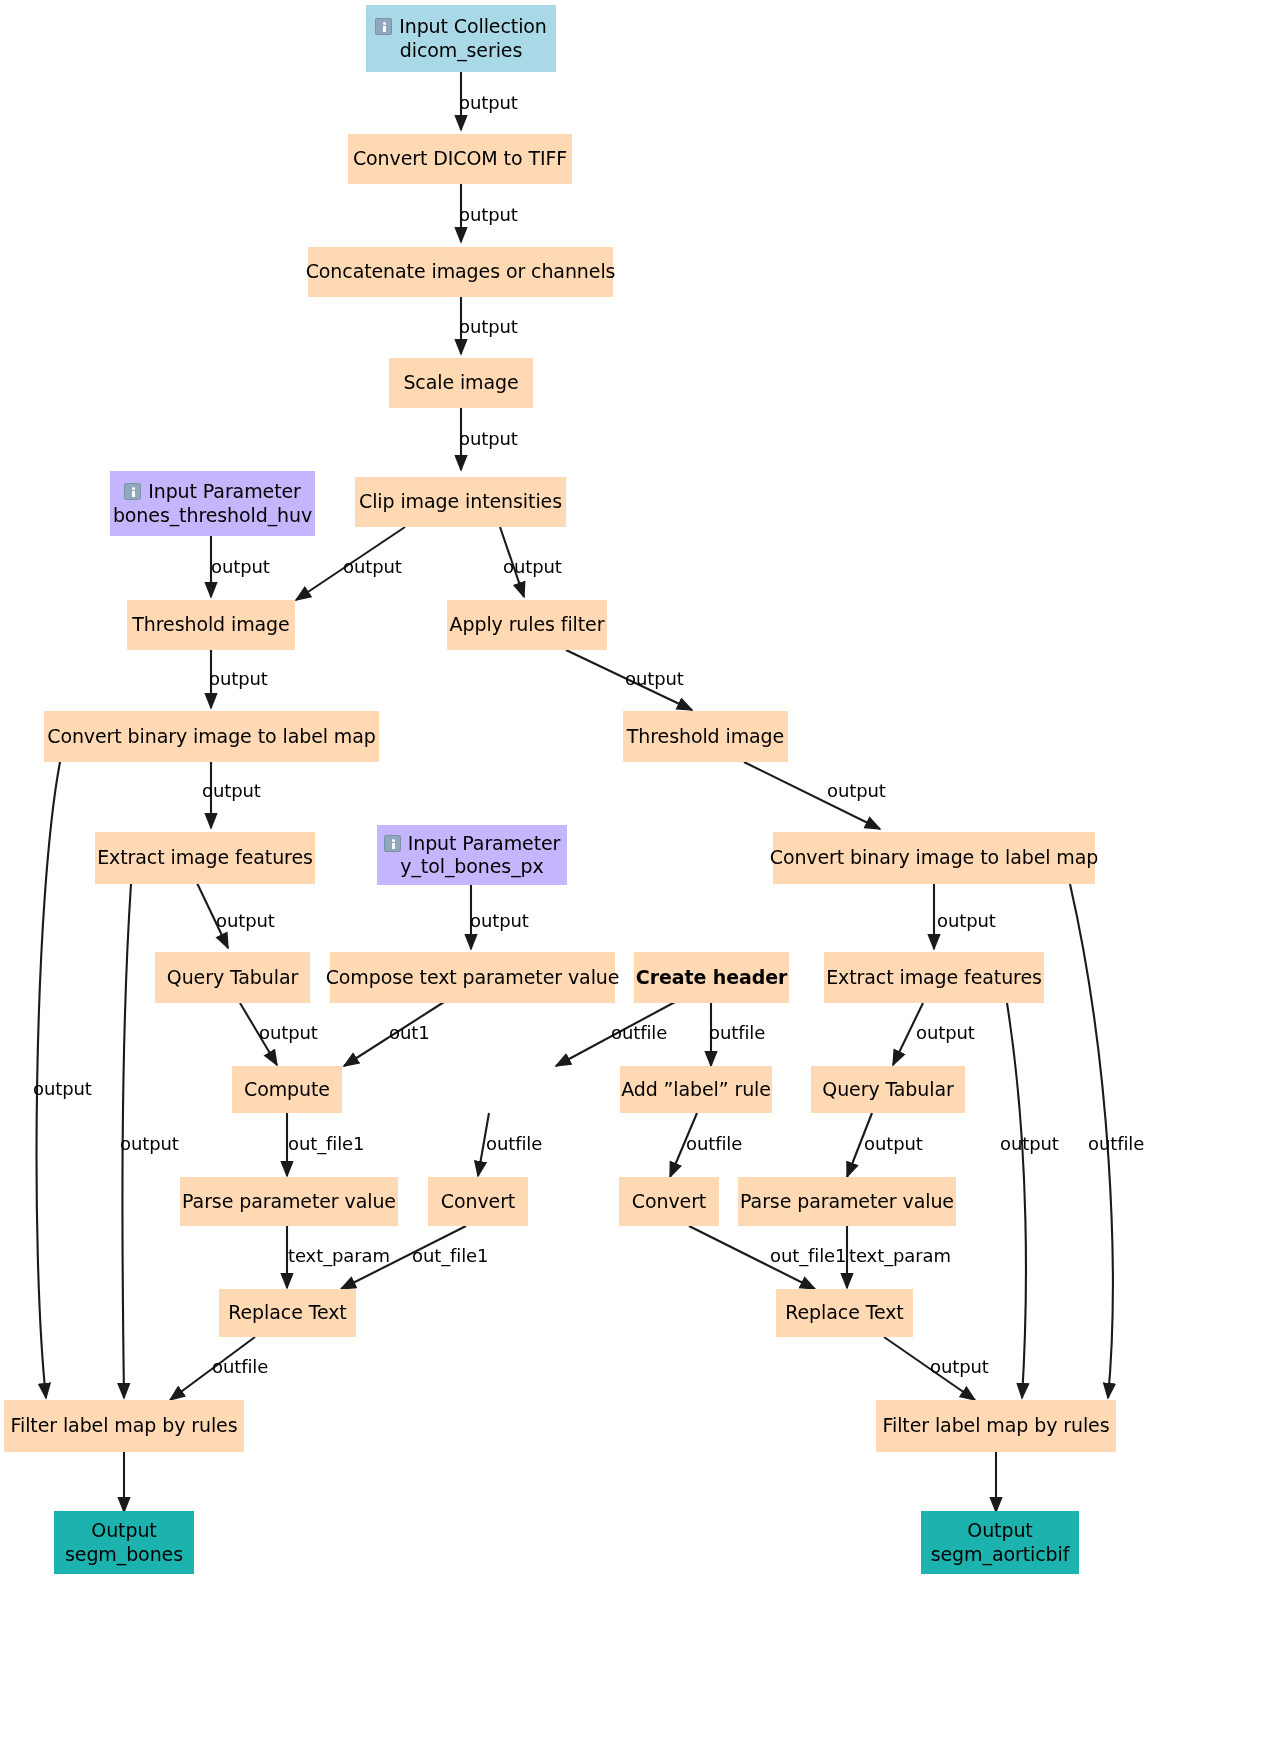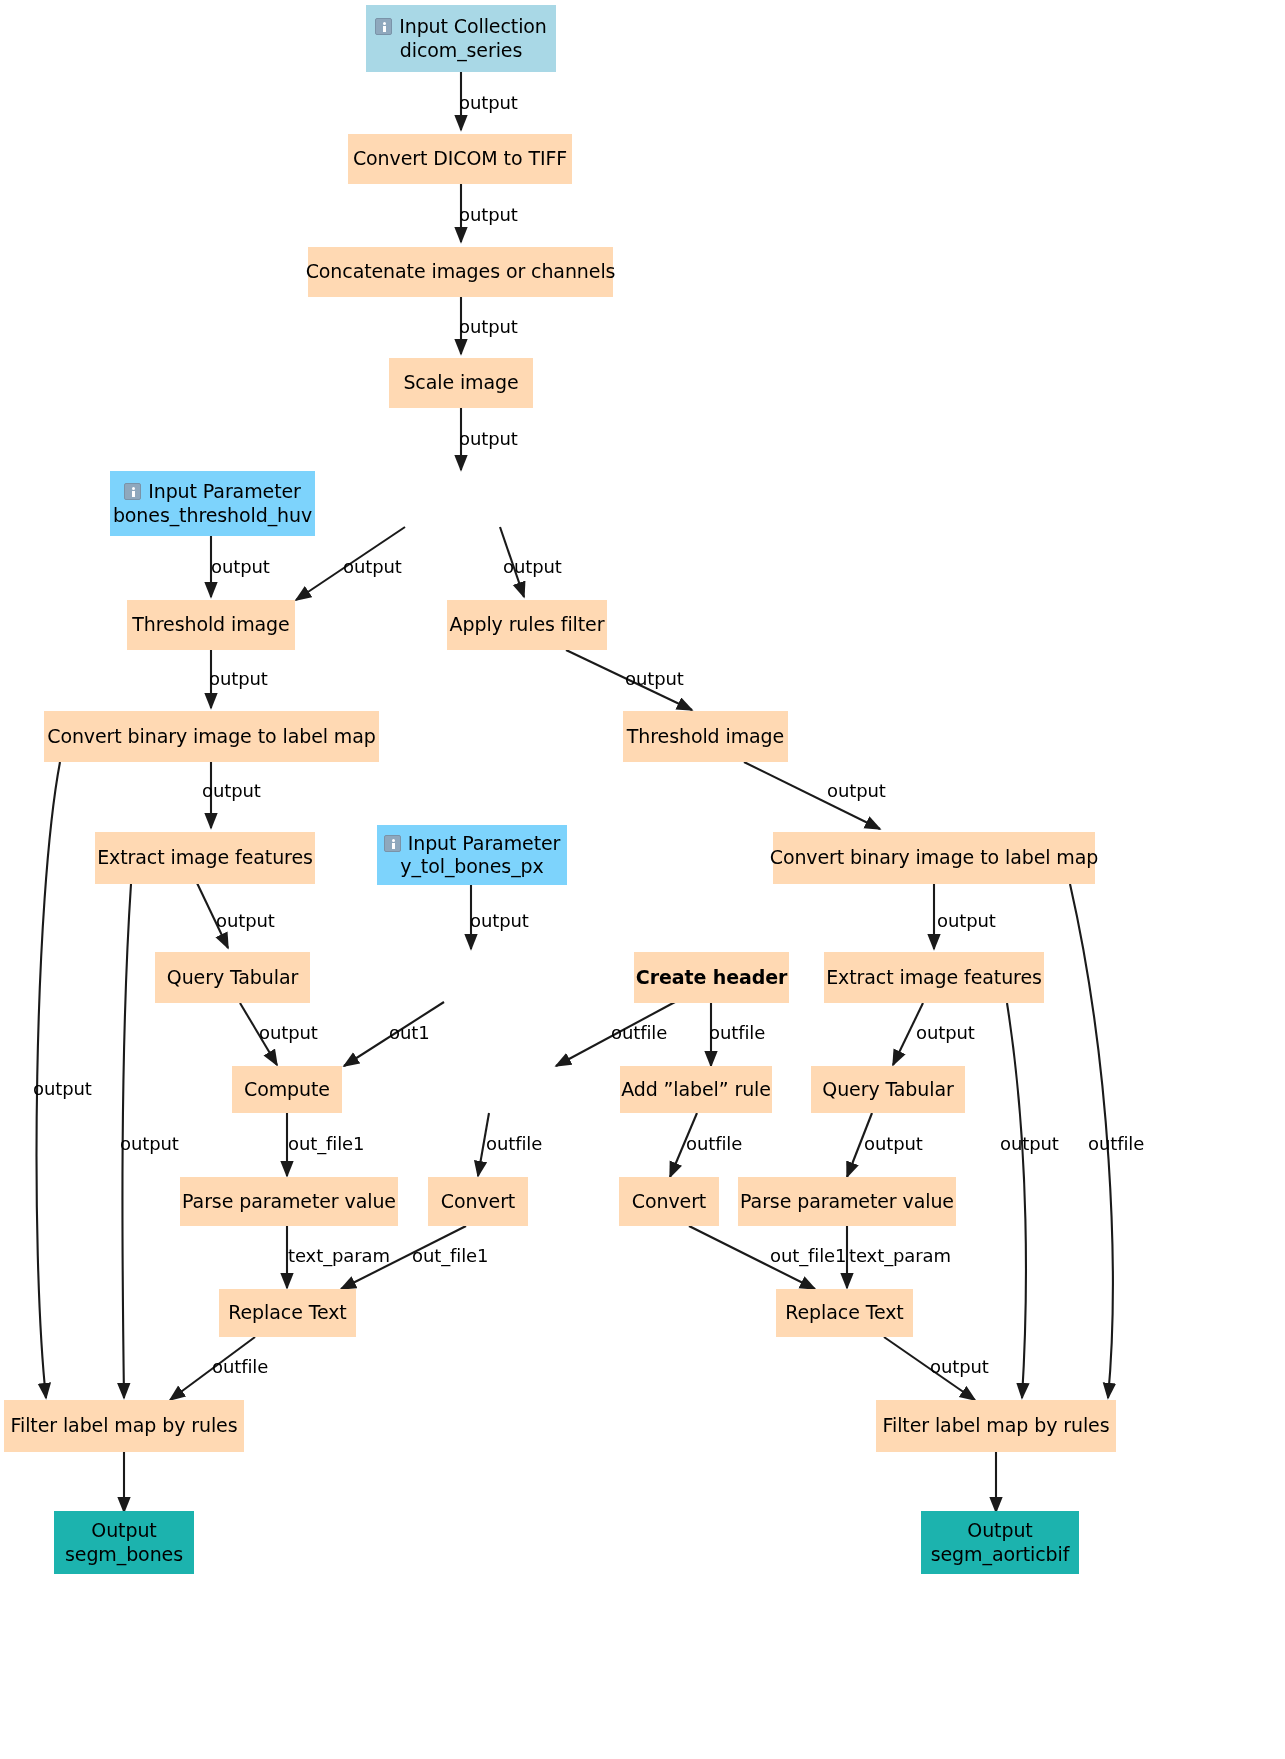--- a/index.html
+++ b/index.html
@@ -34,21 +34,21 @@
     justify-content: center;
     text-align: center;
     font-size: 19px;
     line-height: 1.22;
     color: #000000;
     white-space: nowrap;
     letter-spacing: -0.1px;
   }
   .node.tool   { background: #ffd9b3; }
   .node.input  { background: #a9d8e6; }
-  .node.param  { background: #7dd3fc; text-align: right; }
+  .node.param  { background: #c4b5fd; text-align: right; }
   .node.output { background: #1cb3ae; }
 
   .node .hdr {
     display: flex;
     align-items: center;
     justify-content: center;
     gap: 7px;
   }
   .info-icon {
     display: inline-block;
@@ -184,20 +184,23 @@
   </div>
 
   <div class="node tool" style="left:348px; top:134px; width:224px; height:50px;">
     <div>Convert DICOM to TIFF</div>
   </div>
 
   <div class="node tool" style="left:389px; top:358px; width:144px; height:50px;">
     <div>Scale image</div>
   </div>
 
+  <div class="node tool" style="left:355px; top:477px; width:211px; height:50px;">
+    <div>Clip image intensities</div>
+  </div>
 
   <div class="node param" style="left:110px; top:471px; width:205px; height:65px;">
     <div class="hdr">
       <span class="info-icon"></span>
       <span>Input Parameter</span>
     </div>
     <div>bones_threshold_huv</div>
   </div>
 
   <div class="node tool" style="left:127px; top:600px; width:168px; height:50px;">
@@ -229,20 +232,23 @@
   </div>
 
   <div class="node tool" style="left:773px; top:832px; width:322px; height:52px;">
     <div>Convert binary image to label map</div>
   </div>
 
   <div class="node tool" style="left:155px; top:952px; width:155px; height:51px;">
     <div>Query Tabular</div>
   </div>
 
+  <div class="node tool" style="left:330px; top:952px; width:285px; height:51px;">
+    <div>Compose text parameter value</div>
+  </div>
 
   <div class="node tool" style="left:634px; top:952px; width:155px; height:51px;font-weight:bold;">
     <div>Create header</div>
   </div>
 
   <div class="node tool" style="left:824px; top:952px; width:220px; height:51px;">
     <div>Extract image features</div>
   </div>
 
   <div class="node tool" style="left:232px; top:1066px; width:110px; height:47px;">

